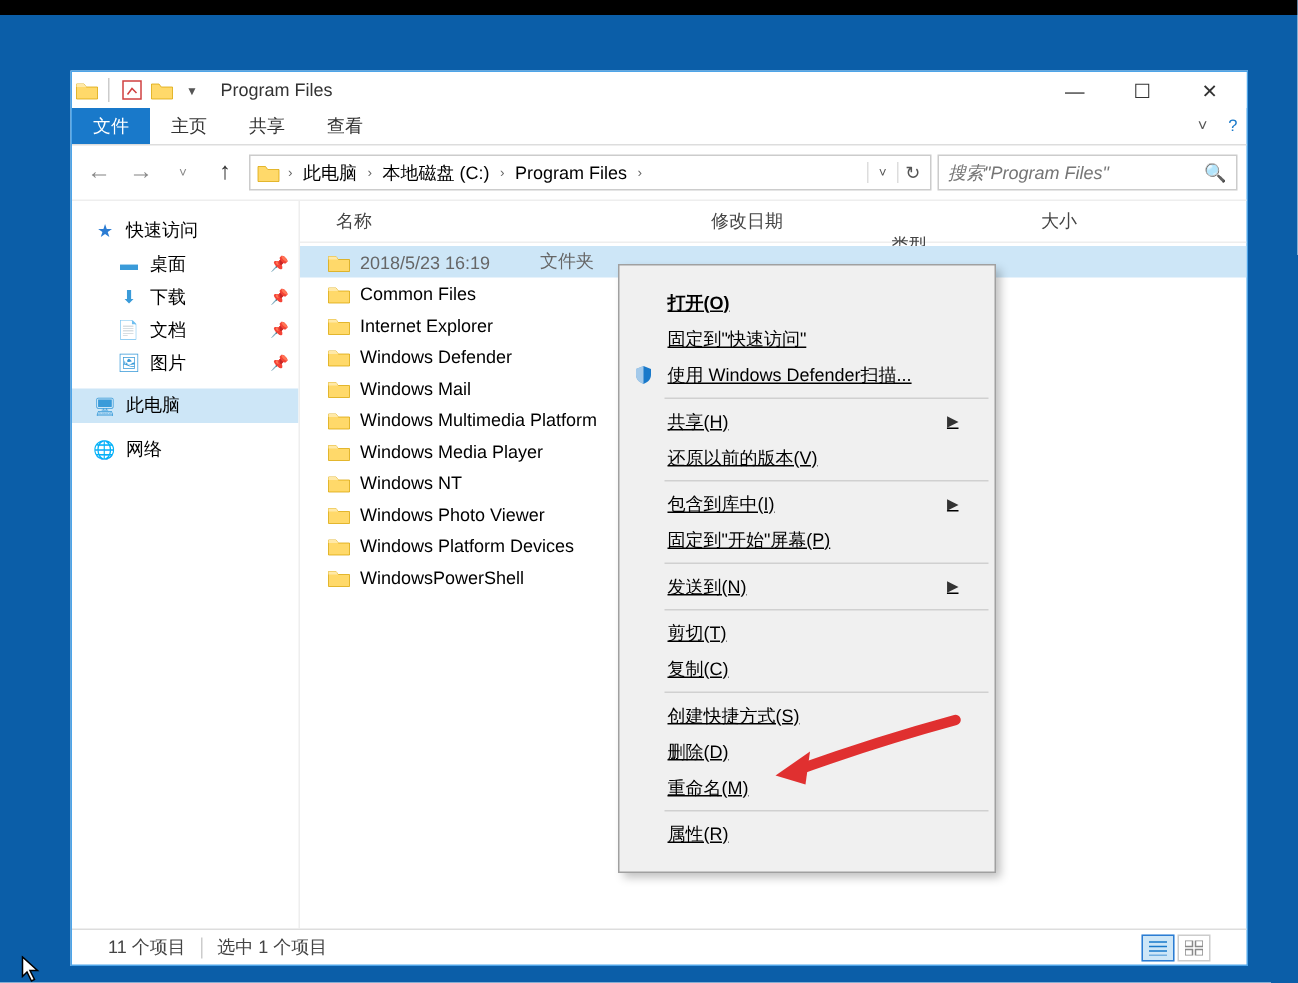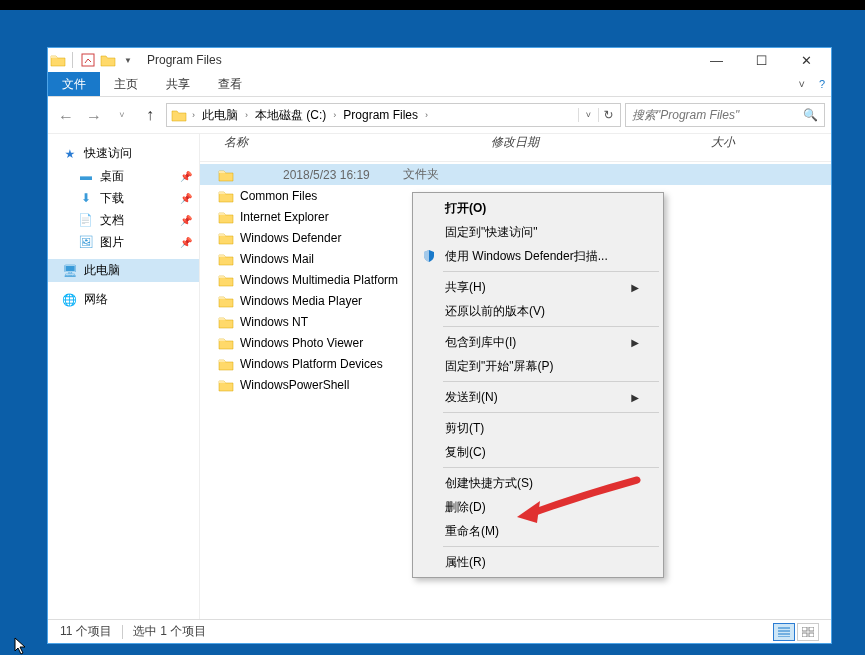--- a/index.html
+++ b/index.html
@@ -46,48 +46,48 @@
 .nav-pane { width: 152px; border-right: 1px solid #eee; padding-top: 8px; font-size: 12px; overflow-y: auto; }
 .nav-group { margin-bottom: 6px; }
 .nav-header { display: flex; align-items: center; padding: 3px 6px 3px 14px; gap: 6px; }
 .nav-header .star { color: #2b7cd3; }
 .nav-item { display: flex; align-items: center; padding: 3px 6px 3px 30px; gap: 6px; height: 22px; }
 .nav-item .pin { margin-left: auto; color: #888; font-size: 10px; }
 .nav-ico { width: 16px; height: 16px; display: inline-flex; align-items: center; justify-content: center; }
 
 
 .content { flex: 1; display: flex; flex-direction: column; position: relative; }
-.col-headers { height: 28px; display: flex; align-items: flex-start; font-size: 12px; color: #444; border-bottom: 1px solid #eee; padding-left: 18px; font-style: italic; }
+.col-headers { height: 28px; display: flex; align-items: center; font-size: 12px; color: #444; border-bottom: 1px solid #eee; padding-left: 18px; }
 .col-headers .col { padding: 0 6px; }
 .col.name { width: 250px; }
-.col.date { width: 120px; margin-left: 17px; }
+.col.date { width: 120px; }
 .col.type { width: 100px; margin-top: 32px; }
 .col.size { width: 70px; }
 .file-list { flex: 1; font-size: 12px; padding-top: 2px; }
 .file-row { display: flex; align-items: center; height: 21px; padding-left: 18px; }
 .file-row.selected { background: #cde6f7; }
 .file-row .folder-ico { margin-right: 6px; }
 .file-row .fname { width: 238px; }
-.file-row .fdate { width: 120px; color: #666; margin-left: 43px; }
+.file-row .fdate { width: 120px; color: #666; }
 .file-row .ftype { width: 100px; color: #666; }
 
 
 .ctx-menu {
-  position: absolute; left: 412px; top: 192px; width: 252px;
+  position: absolute; left: 412px; top: 176px; width: 252px;
   background: #f0f0f0; border: 1px solid #a0a0a0; box-shadow: 3px 3px 6px rgba(0,0,0,0.25);
-  font-size: 12px; padding: 3px 2px;
+  font-size: 12px; padding: 13px 2px; text-decoration: underline;
 }
 .ctx-item { height: 24px; display: flex; align-items: center; padding: 0 22px 0 30px; position: relative; }
 .ctx-item.bold { font-weight: bold; }
 .ctx-item .arrow { margin-left: auto; font-size: 10px; color: #333; }
 .ctx-item .ctx-ico { position: absolute; left: 6px; width: 16px; height: 16px; display: flex; align-items: center; justify-content: center; }
 .ctx-sep { height: 1px; background: #d0d0d0; margin: 3px 2px 3px 28px; }
 
 
-.status { height: 24px; border-top: 1px solid #ddd; display: flex; align-items: center; font-size: 12px; color: #444; padding: 0 12px; }
+.status { height: 24px; border-top: 1px solid #ddd; display: flex; align-items: center; font-size: 12px; color: #444; padding: 0 24px; }
 .status .sep { width: 1px; height: 14px; background: #ccc; margin: 0 10px; }
 .status-right { margin-left: auto; display: flex; gap: 2px; }
 .view-btn { width: 22px; height: 18px; border: 1px solid #ccc; display: flex; align-items: center; justify-content: center; }
 .view-btn.active { background: #cde6f7; border-color: #2b7cd3; }
 
 
 .red-arrow { position: absolute; left: 512px; top: 475px; pointer-events: none; }
 
 
 .cursor { position: absolute; left: 14px; top: 637px; }

